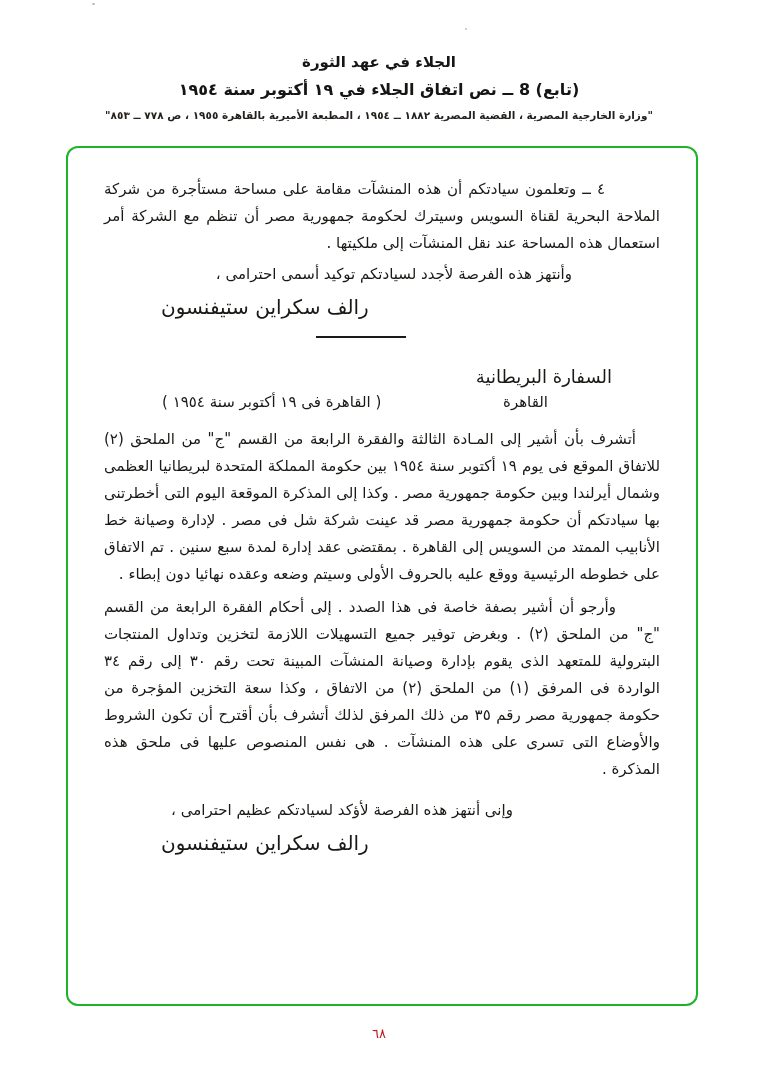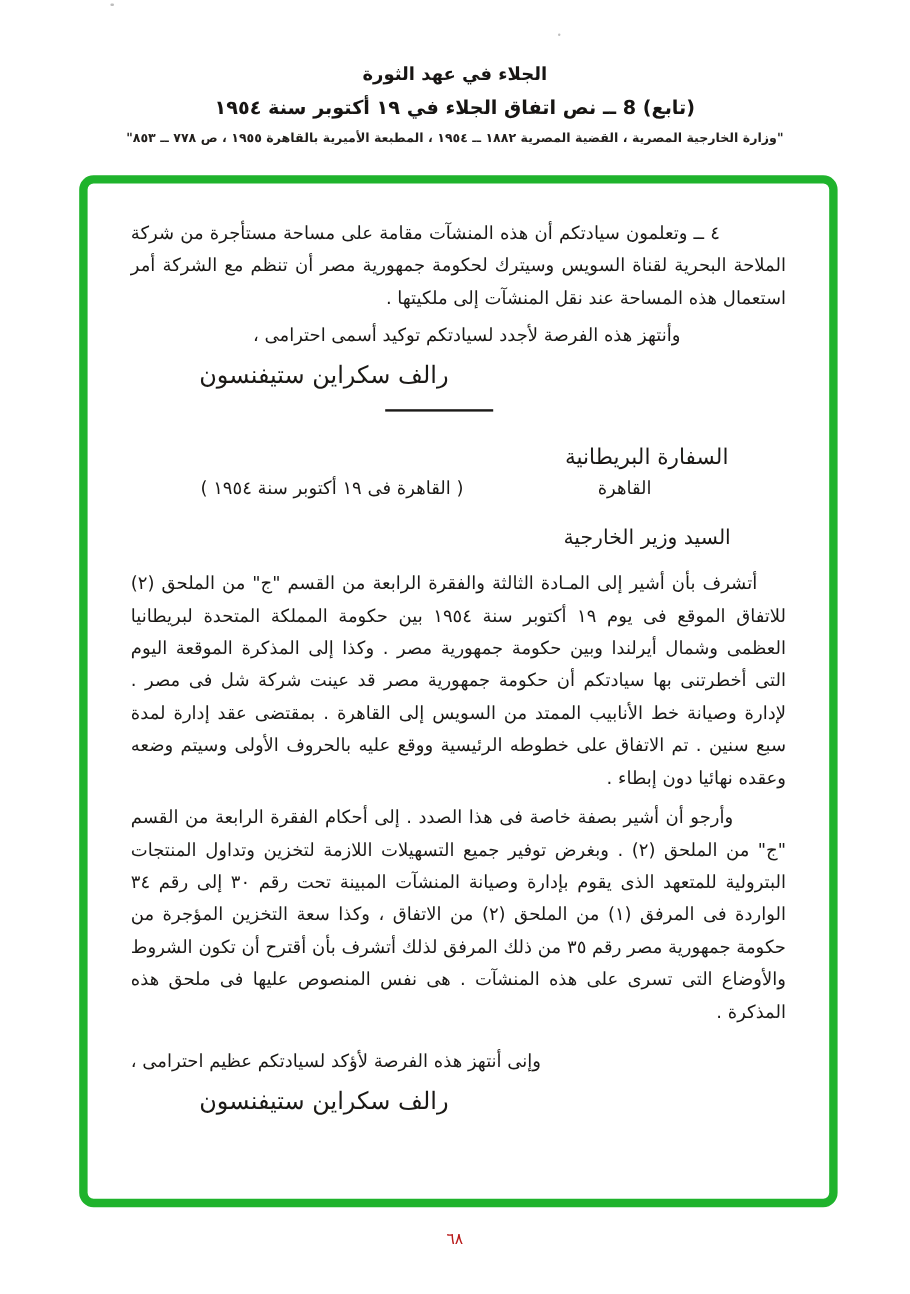--- a/index.html
+++ b/index.html
@@ -19,21 +19,21 @@
   .page-header { position: absolute; top: 52px; left: 0; right: 0; text-align: center; direction: rtl; }
   .page-header .title    { font-size: 15px; font-weight: bold; line-height: 20px; }
   .page-header .subtitle { font-size: 16px; font-weight: bold; line-height: 22px; margin-top: 7px; }
   .page-header .source   { font-size: 10.5px; font-weight: bold; line-height: 14px; margin-top: 7px; color: #221f1c; }
 
   .highlight-frame {
     position: absolute;
     left: 66px; top: 146px;
     width: 632px; height: 860px;
     box-sizing: border-box;
-    border: 7px solid #84cc16;
+    border: 2px solid #84cc16;
     border-radius: 12px;
     background: transparent;
   }
 
   .letter {
     position: absolute; inset: 0;
     padding: 0 36px;
     direction: rtl;
     font-size: 15px;
     line-height: 27px;
@@ -52,21 +52,21 @@
   .city-row   { display: flex; justify-content: space-between; align-items: baseline; }
   .city       { margin-right: 112px; font-size: 15px; line-height: 24px; }
   .date-line  { margin-left: 58px; font-size: 15px; line-height: 24px; }
 
   .salutation { margin: 16px 46px 0 0; text-align: right; font-size: 17px; line-height: 26px; }
 
   .para-a { margin: 12px 0 0; text-indent: 24px; }
   .para-b { margin: 6px 0 0;  text-indent: 44px; }
   .para-c { margin: 10px 0 0; text-indent: 56px; }
 
-  .closing-2 { margin: 14px 80px 0 0; text-align: left; }
+  .closing-2 { margin: 14px 80px 0 0; text-align: center; }
 
   .page-number { position: absolute; top: 1026px; left: 0; right: 0; text-align: center; font-size: 13px; color: #b91c1c; }
 </style>
 </head>
 <body>
 
 <div class="speck speck-a"></div>
 <div class="speck speck-b"></div>
 
 <header class="page-header">
@@ -88,21 +88,20 @@
       <div class="divider"></div>
     </div>
 
     <div class="embassy">السفارة البريطانية</div>
 
     <div class="city-row">
       <div class="city">القاهرة</div>
       <div class="date-line">( القاهرة فى ١٩ أكتوبر سنة ١٩٥٤ )</div>
     </div>
 
-    <div class="salutation">السيد وزير الخارجية</div>
 
     <p class="para-a">أتشرف بأن أشير إلى المـادة الثالثة والفقرة الرابعة من القسم "ج" من الملحق (٢) للاتفاق الموقع فى يوم ١٩ أكتوبر سنة ١٩٥٤ بين حكومة المملكة المتحدة لبريطانيا العظمى وشمال أيرلندا وبين حكومة جمهورية مصر . وكذا إلى المذكرة الموقعة اليوم التى أخطرتنى بها سيادتكم أن حكومة جمهورية مصر قد عينت شركة شل فى مصر . لإدارة وصيانة خط الأنابيب الممتد من السويس إلى القاهرة . بمقتضى عقد إدارة لمدة سبع سنين . تم الاتفاق على خطوطه الرئيسية ووقع عليه بالحروف الأولى وسيتم وضعه وعقده نهائيا دون إبطاء .</p>
 
     <p class="para-b">وأرجو أن أشير بصفة خاصة فى هذا الصدد . إلى أحكام الفقرة الرابعة من القسم "ج" من الملحق (٢) . وبغرض توفير جميع التسهيلات اللازمة لتخزين وتداول المنتجات البترولية للمتعهد الذى يقوم بإدارة وصيانة المنشآت المبينة تحت رقم ٣٠ إلى رقم ٣٤ الواردة فى المرفق (١) من الملحق (٢) من الاتفاق ، وكذا سعة التخزين المؤجرة من حكومة جمهورية مصر رقم ٣٥ من ذلك المرفق لذلك أتشرف بأن أقترح أن تكون الشروط والأوضاع التى تسرى على هذه المنشآت . هى نفس المنصوص عليها فى ملحق هذه المذكرة .</p>
 
 
     <p class="closing-2">وإنى أنتهز هذه الفرصة لأؤكد لسيادتكم عظيم احترامى ،</p>
 
     <div class="signature">رالف سكراين ستيفنسون</div>
 

